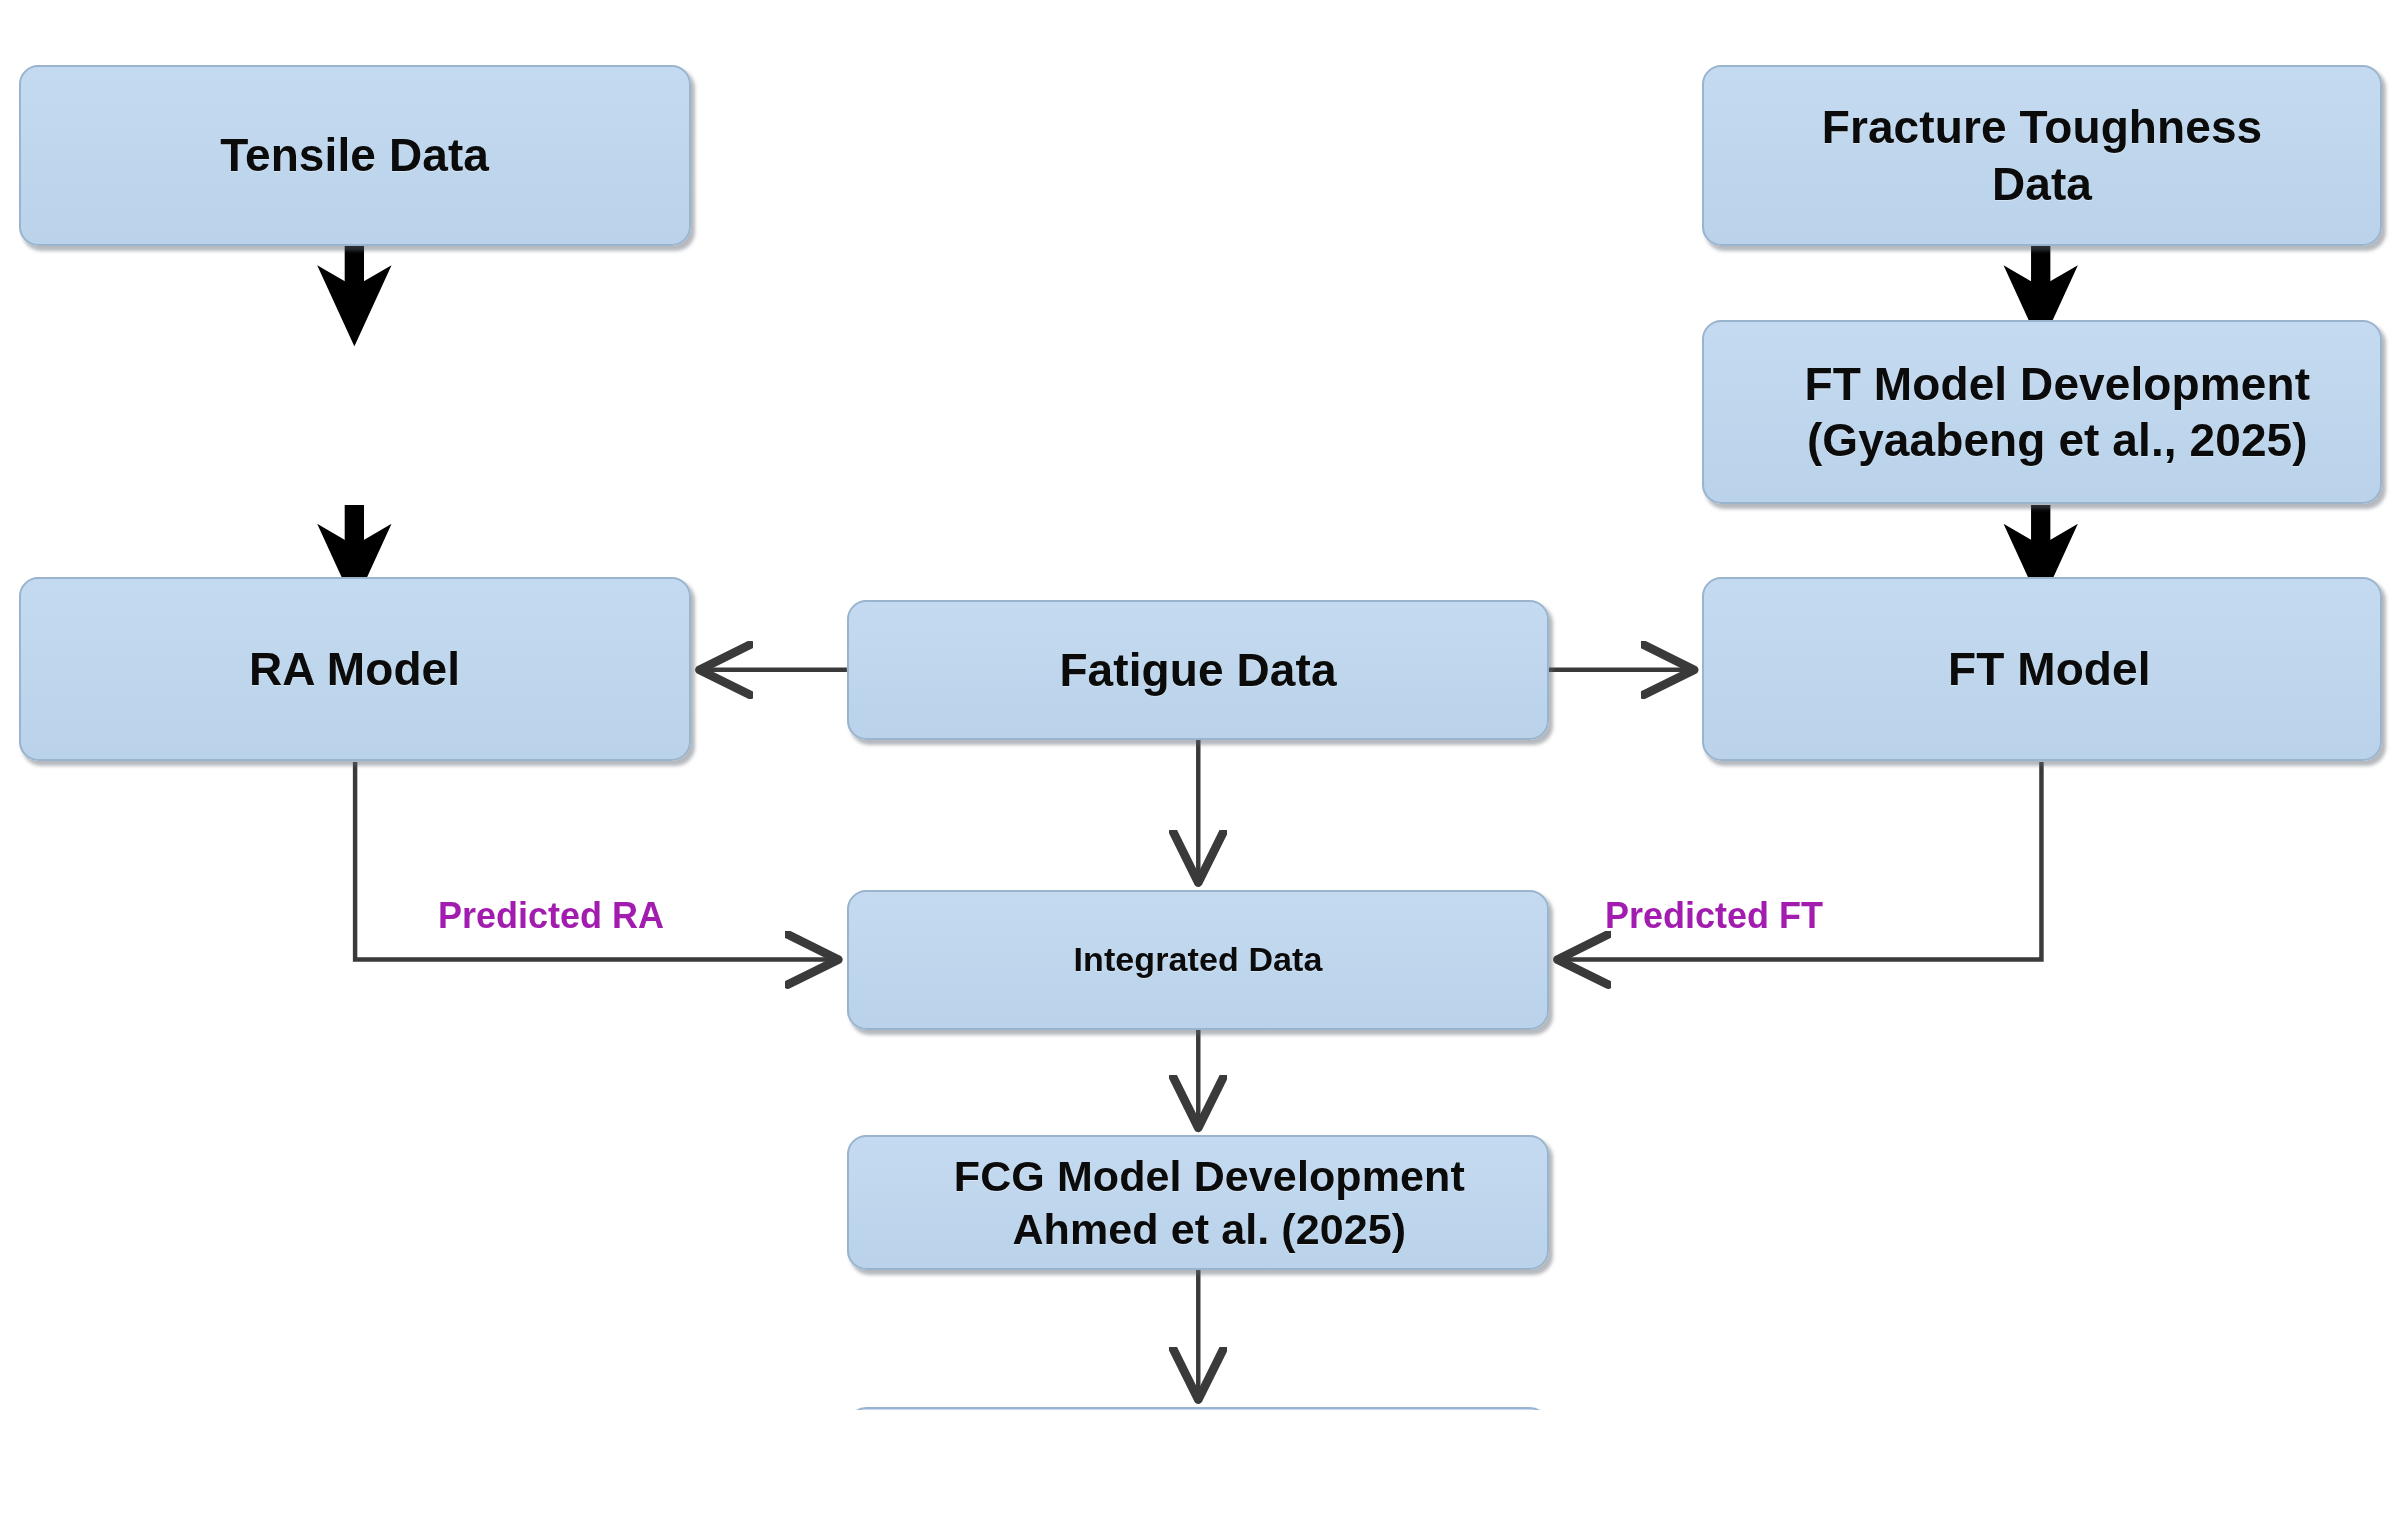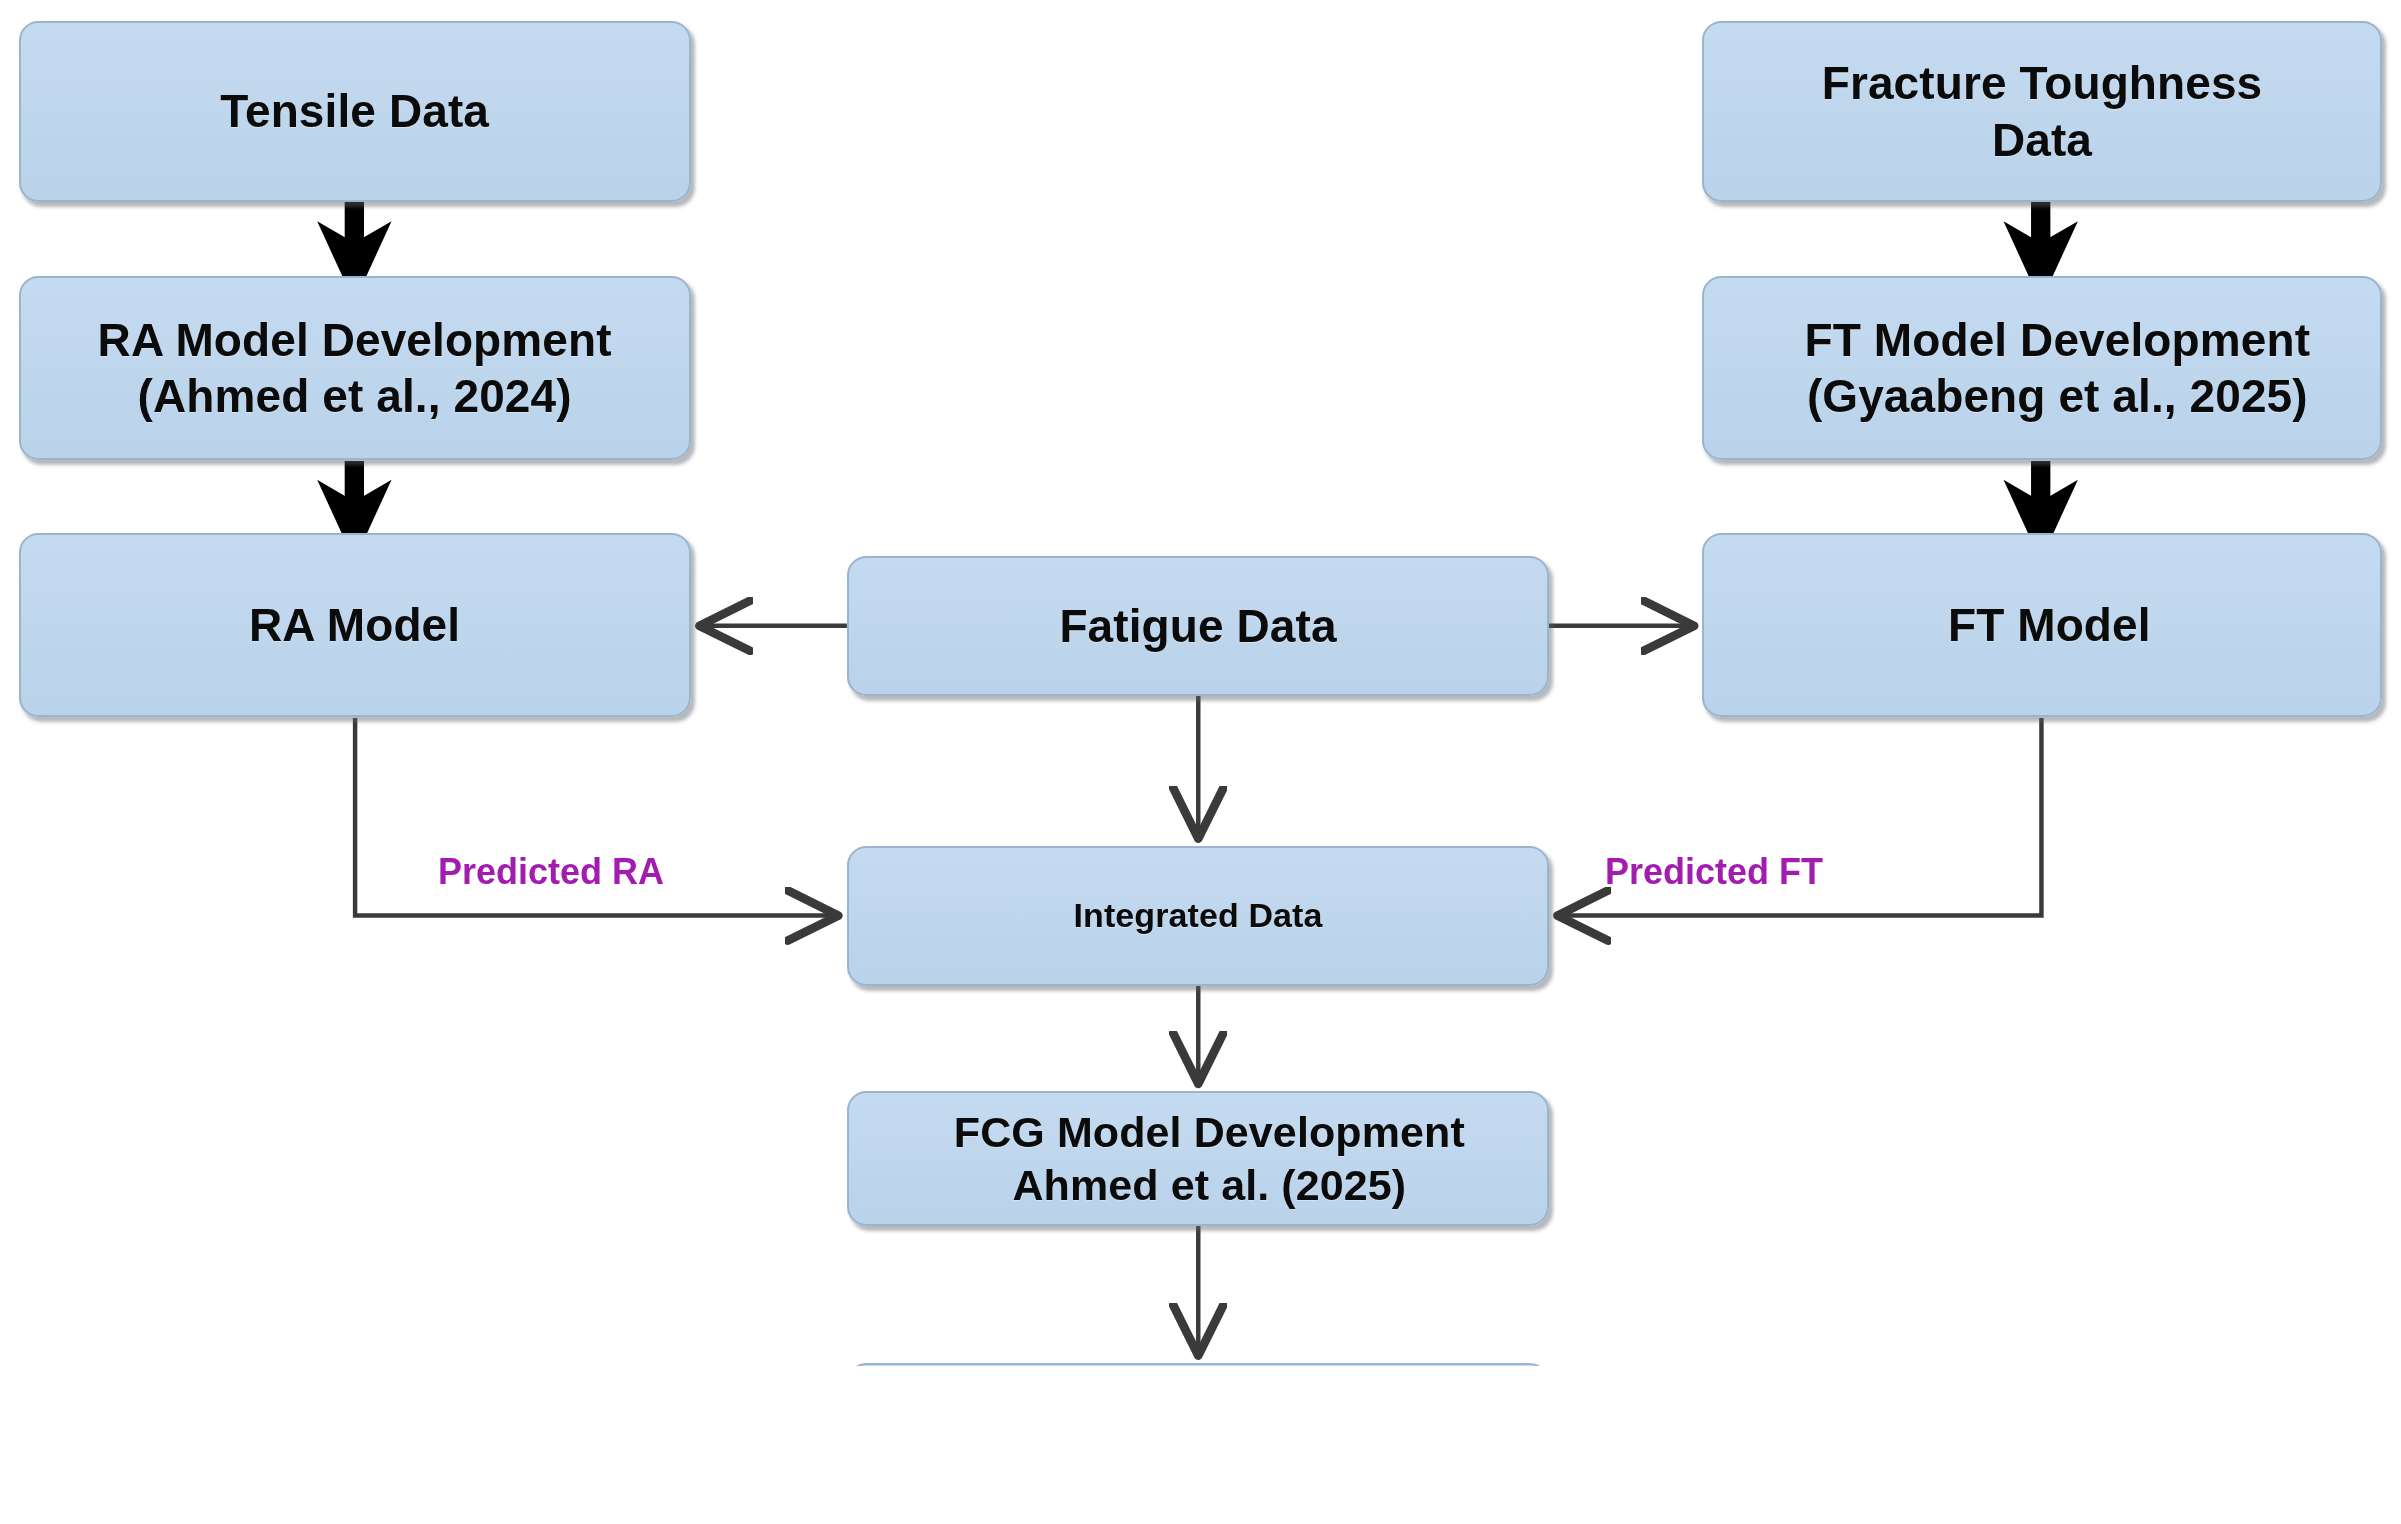--- a/index.html
+++ b/index.html
@@ -10,20 +10,21 @@
   }
   body {
     font-family: "Liberation Sans", sans-serif;
   }
   #diagram-root {
     position: relative;
     width: 2401px;
     height: 1366px;
     background: #ffffff;
     overflow: hidden;
+    margin-top: 44px;
   }
   #edge-layer {
     position: absolute;
     left: 0;
     top: 0;
     width: 2401px;
     height: 1525px;
     pointer-events: none;
   }
   .node {
@@ -114,24 +115,20 @@
 
     <g>
       <line x1="1613" y1="1650" x2="1613" y2="1818" stroke="#3a3a3a" stroke-width="6" marker-end="url(#thin-head)"></line>
     </g>
   </svg>
 
   <div class="node" style="left:18.6px; top:21px; width:672px; height:181px; font-size:46px;">
     <span class="node-label">Tensile Data</span>
   </div>
 
-  <div class="node" style="left:18.6px; top:276px; width:672px; height:184px; font-size:46px;">
-    <span class="node-label">RA Model Development
-(Ahmed et al., 2024)</span>
-  </div>
 
   <div class="node" style="left:18.6px; top:533px; width:672px; height:184px; font-size:46px;">
     <span class="node-label">RA Model</span>
   </div>
 
   <div class="node" style="left:1702px; top:21px; width:680px; height:181px; font-size:46px;">
     <span class="node-label">Fracture Toughness
 Data</span>
   </div>
 

